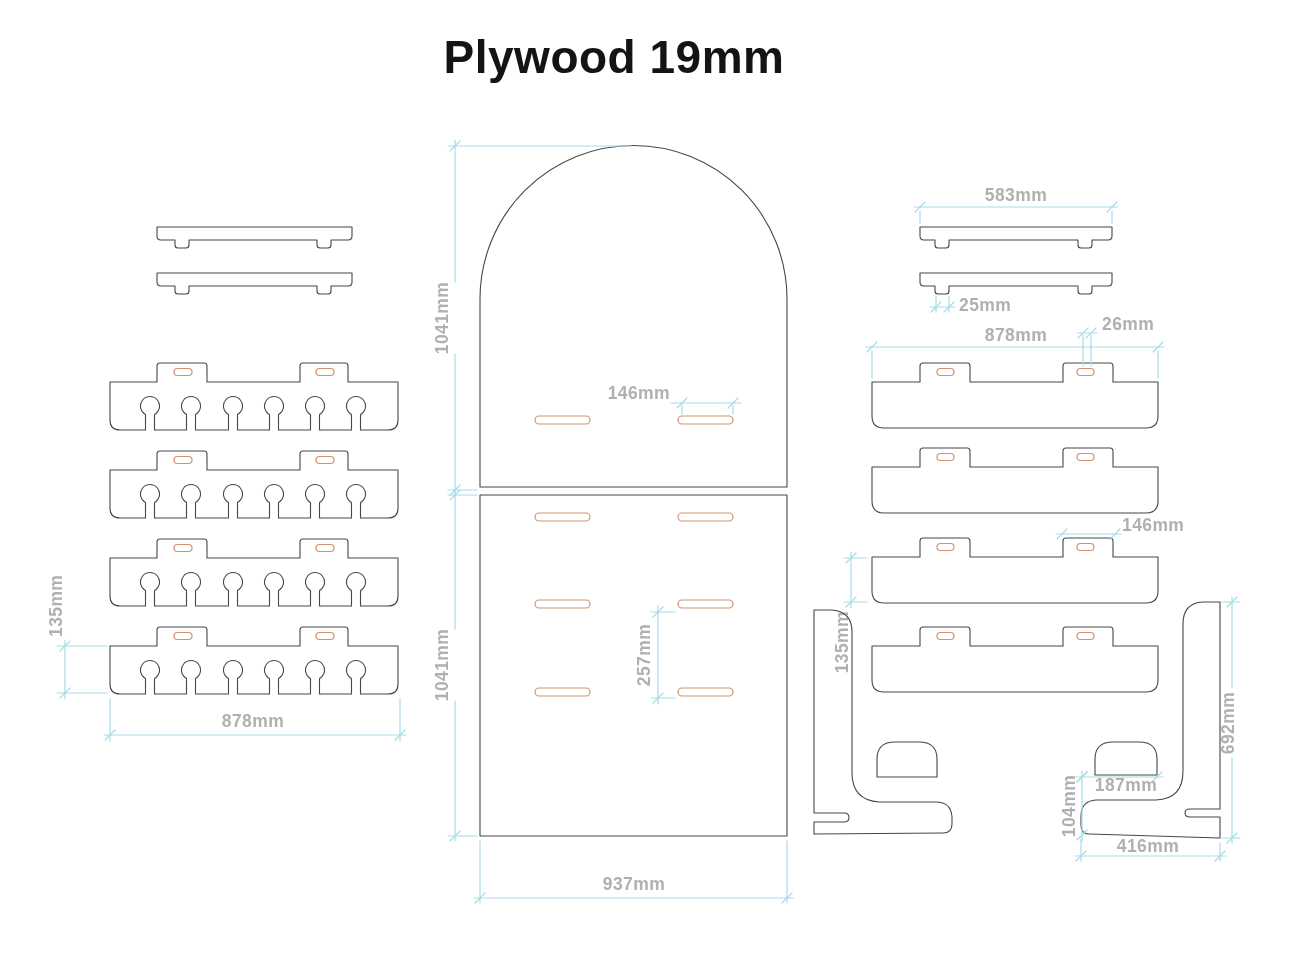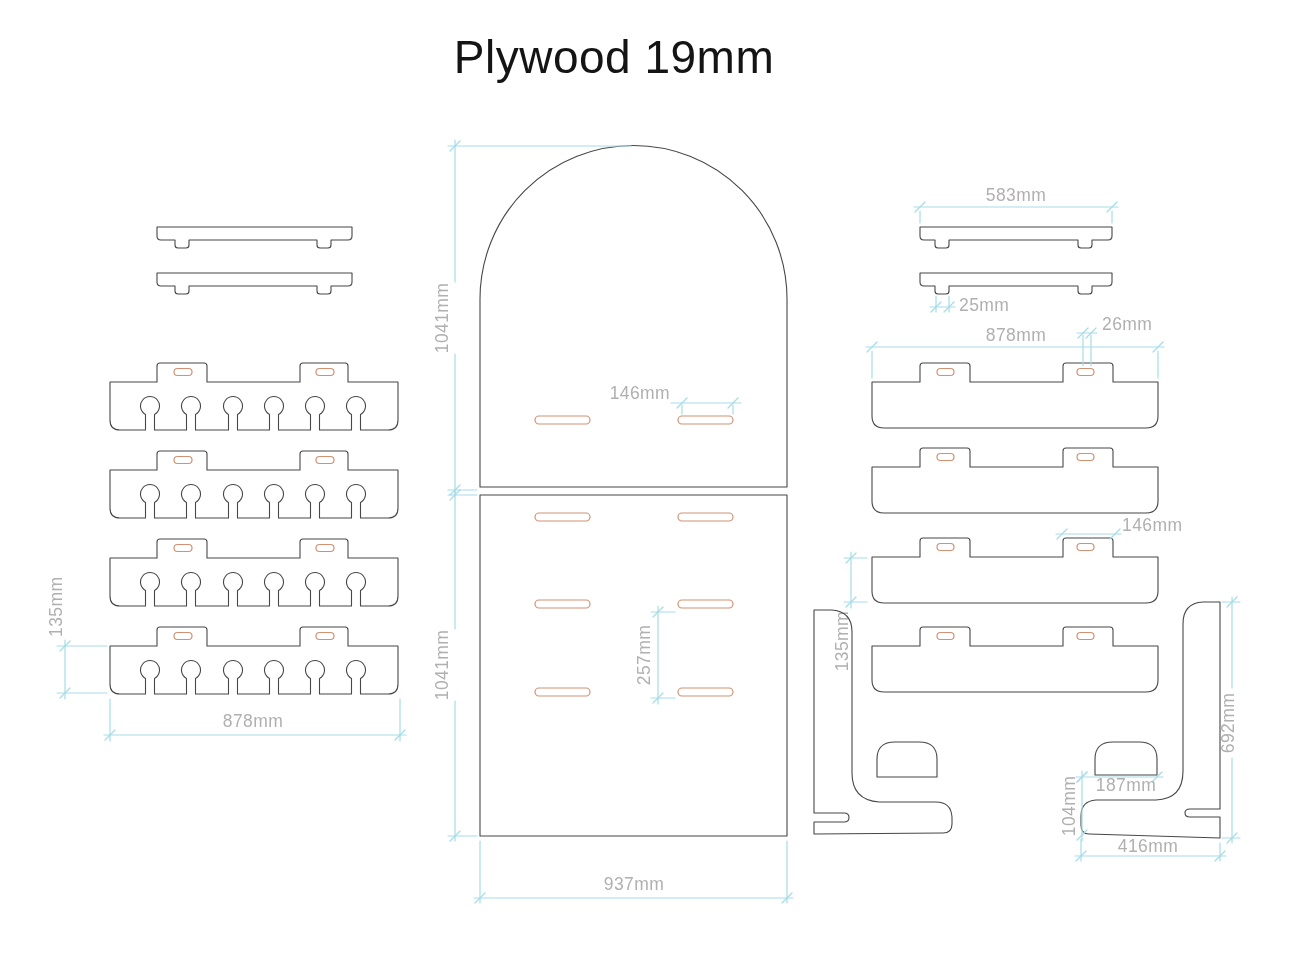--- a/index.html
+++ b/index.html
@@ -1,17 +1,17 @@
 <!DOCTYPE html>
 <html style="--background: #ffffff; --outline: #474747; --dimension: #a5dce8; --dim_text: #b0b0b0; --slot: #d29272;"><head>
 <meta charset="utf-8">
 <style>
   html,body{margin:0;padding:0;background:#ffffff;}
   .page{position:relative;width:1299px;height:956px;background:var(--background,#fff);overflow:hidden;
-        font-family:"Liberation Sans", sans-serif;}
+        font-family:"Liberation Sans", sans-serif;font-weight:bold;}
   svg{display:block;}
   .title{fill:#141414;font-family:"Liberation Sans",sans-serif;font-size:46px;letter-spacing:0.5px;}
   .outline{fill:none;stroke:var(--outline,#474747);stroke-width:1.1;stroke-linejoin:round;stroke-linecap:round;}
   .slot{fill:none;stroke:var(--slot,#d29272);stroke-width:1.2;}
   .dim{fill:none;stroke:var(--dimension,#a5dce8);stroke-width:1.2;stroke-linecap:round;}
   .dimtext{fill:var(--dim_text,#b0b0b0);font-family:"Liberation Sans",sans-serif;font-size:17.5px;letter-spacing:0.4px;}
 </style>
 </head>
 <body>
 

